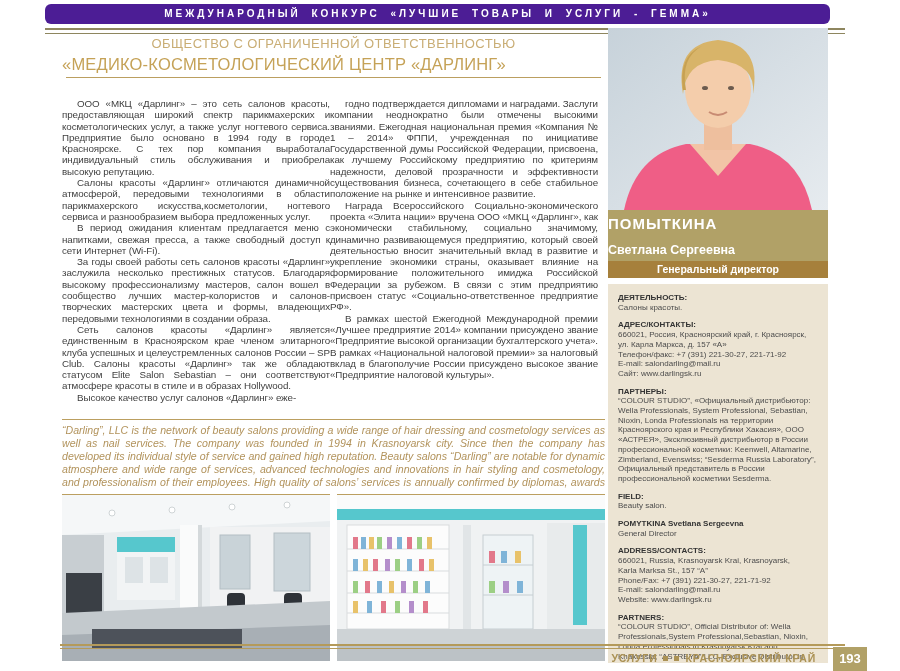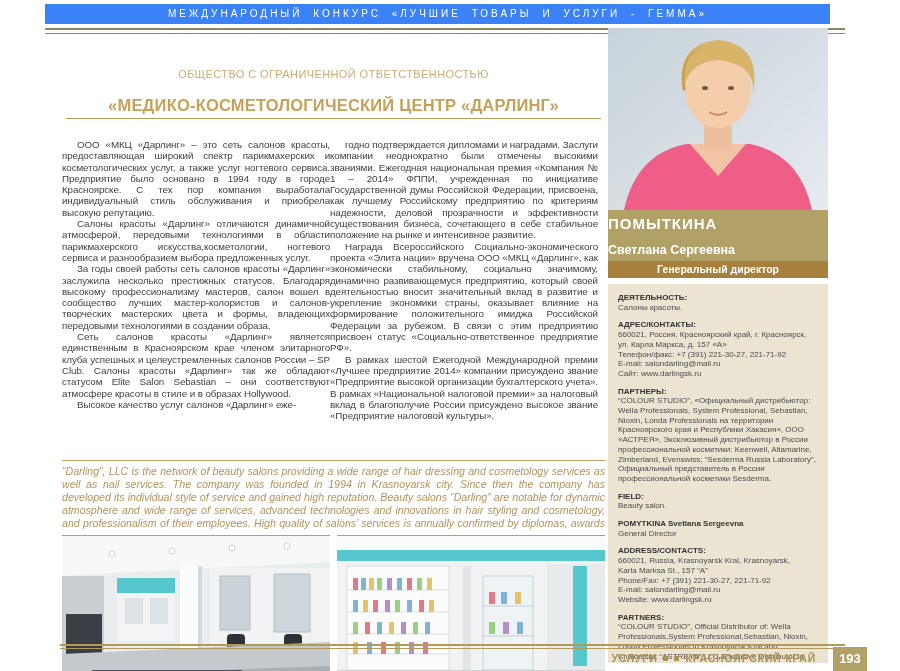--- a/index.html
+++ b/index.html
@@ -2,29 +2,29 @@
 <html><head>
 <meta charset="utf-8">
 <style>
   * { margin:0; padding:0; box-sizing:border-box; }
   html,body { background:#ffffff; }
   body { font-family:"Liberation Sans", sans-serif; }
   .page { position:relative; width:900px; height:671px; background:#ffffff; overflow:hidden; }
 
   
   .top-band { position:absolute; left:45px; top:4px; width:785px; height:20px;
-    background:#3b82f6; color:#ffffff; text-align:center; line-height:20px;
-    font-size:10px; font-weight:normal; letter-spacing:3px; word-spacing:5px; }
+    background:#4c1d95; color:#ffffff; text-align:center; line-height:20px;
+    font-size:10px; font-weight:bold; letter-spacing:3px; word-spacing:5px;border-radius:6px; }
   .top-rule { position:absolute; left:45px; top:28px; width:800px; height:6px;
     border-top:2px solid #8e865f; border-bottom:1px solid #8e865f; }
 
   
   .main { position:absolute; left:62px; top:36px; width:543px; }
-  .t1 { text-align:center; color:#c9ad74; font-size:11px; letter-spacing:.4px;margin-top:32px; }
-  .t2 { text-align:center; color:#c5a257; font-size:16.5px; font-weight:bold; margin-top:16px; letter-spacing:.2px; }
+  .t1 { text-align:center; color:#c9ad74; font-size:13px; letter-spacing:.4px; }
+  .t2 { color:#c5a257; font-size:16.5px; font-weight:normal; margin-top:4px; letter-spacing:.2px; }
   .title-rule { border:0; border-top:1px solid #bb9f60; margin:3px 4px 2px; }
   .t3 { text-align:center; color:#c5a257; font-size:11.5px; font-weight:bold; font-style:italic; }
 
   .cols { display:flex; margin-top:20px; height:317px; overflow:hidden; }
   .col { width:268px; font-size:9.8px; line-height:11.3px; text-align:justify;
     color:#3f3f3f; letter-spacing:-0.1px; }
   .col p { text-indent:15px; }
 
   .rule-full { border:0; border-top:1px solid #bb9f60; margin-top:4px; }
   .english { margin-top:4px; height:65px; overflow:hidden; font-style:italic;
@@ -71,20 +71,21 @@
 
   <div class="main">
     <div class="t1">ОБЩЕСТВО С ОГРАНИЧЕННОЙ ОТВЕТСТВЕННОСТЬЮ</div>
     <div class="t2">«МЕДИКО-КОСМЕТОЛОГИЧЕСКИЙ ЦЕНТР «ДАРЛИНГ»</div>
     <hr class="title-rule">
 
     <div class="cols">
       <div class="col">
         <p>ООО «МКЦ «Дарлинг» – это сеть салонов красоты, предоставляющая широкий спектр парикмахерских и косметологических услуг, а также услуг ногтевого сервиса. Предприятие было основано в 1994 году в городе Красноярске. С тех пор компания выработала индивидуальный стиль обслуживания и приобрела высокую репутацию.</p>
         <p>Салоны красоты «Дарлинг» отличаются динамичной атмосферой, передовыми технологиями в области парикмахерского искусства,косметологии, ногтевого сервиса и разнообразием выбора предложенных услуг.</p>
+        <p>В период ожидания клиентам предлагается меню с напитками, свежая пресса, а также свободный доступ к сети Интернет (Wi-Fi).</p>
         <p>За годы своей работы сеть салонов красоты «Дарлинг» заслужила несколько престижных статусов. Благодаря высокому профессионализму мастеров, салон вошел в сообщество лучших мастер-колористов и салонов-творческих мастерских цвета и формы, владеющих передовыми технологиями в создании образа.</p>
         <p>Сеть салонов красоты «Дарлинг» является единственным в Красноярском крае членом элитарного клуба успешных и целеустремленных салонов России – SP Club. Салоны красоты «Дарлинг» так же обладают статусом Elite Salon Sebastian – они соответствуют атмосфере красоты в стиле и в образах Hollywood.</p>
         <p>Высокое качество услуг салонов «Дарлинг» еже-</p>
       </div>
       <div class="col">
         <p>годно подтверждается дипломами и наградами. Заслуги компании неоднократно были отмечены высокими званиями. Ежегодная национальная премия «Компания № 1 – 2014» ФППИ, учрежденная по инициативе Государственной думы Российской Федерации, присвоена, как лучшему Российскому предприятию по критериям надежности, деловой прозрачности и эффективности существования бизнеса, сочетающего в себе стабильное положение на рынке и интенсивное развитие.</p>
         <p>Награда Всероссийского Социально-экономического проекта «Элита нации» вручена ООО «МКЦ «Дарлинг», как экономически стабильному, социально значимому, динамично развивающемуся предприятию, который своей деятельностью вносит значительный вклад в развитие и укрепление экономики страны, оказывает влияние на формирование положительного имиджа Российской Федерации за рубежом. В связи с этим предприятию присвоен статус «Социально-ответственное предприятие РФ».</p>
         <p>В рамках шестой Ежегодной Международной премии «Лучшее предприятие 2014» компании присуждено звание «Предприятие высокой организации бухгалтерского учета». В рамках «Национальной налоговой премии» за налоговый вклад в благополучие России присуждено высокое звание «Предприятие налоговой культуры».</p>
       </div>
     </div>

